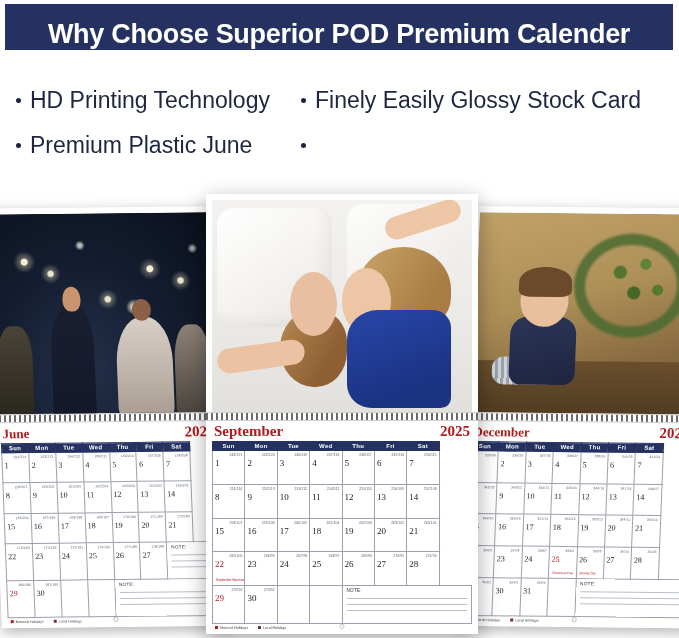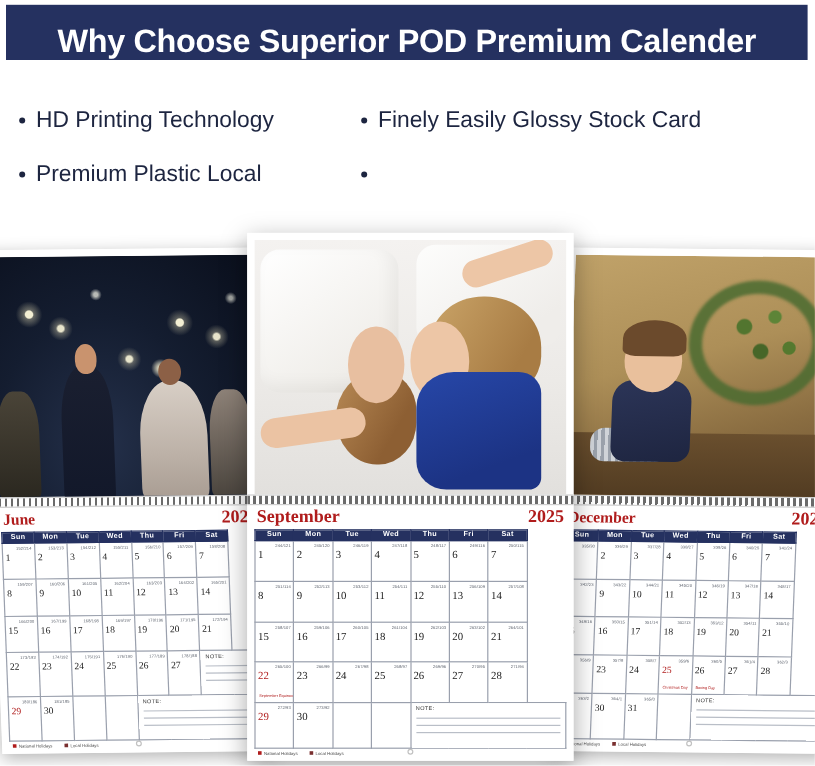--- a/index.html
+++ b/index.html
@@ -35,21 +35,21 @@
     left: 16px; top: 78px;
     width: 655px; height: 90px;
     display: grid;
     grid-template-columns: 285px 1fr;
     grid-template-rows: 45px 45px;
     align-items: center;
   }
   .feature {
     display: flex; align-items: center;
     color: #1d2540;
-    font-size: 19px;
+    font-size: 23px;
     font-family: "Liberation Sans", sans-serif;
     white-space: nowrap;
   }
   .feature .dot {
     display: inline-block;
     width: 5px; height: 5px;
     border-radius: 50%;
     background: #1d2540;
     margin-right: 9px;
     flex: none;
@@ -350,21 +350,21 @@
     <div class="feature">
       <span class="dot"></span>
       <span>HD Printing Technology</span>
     </div>
     <div class="feature">
       <span class="dot"></span>
       <span>Finely Easily Glossy Stock Card</span>
     </div>
     <div class="feature">
       <span class="dot"></span>
-      <span>Premium Plastic Local</span>
+      <span>Premium Plastic June</span>
     </div>
     <div class="feature">
       <span class="dot"></span>
     </div>
   </div>
 
   <div class="stage">
 
     <div class="calendar cal-left">
       <div class="cal-inner">

